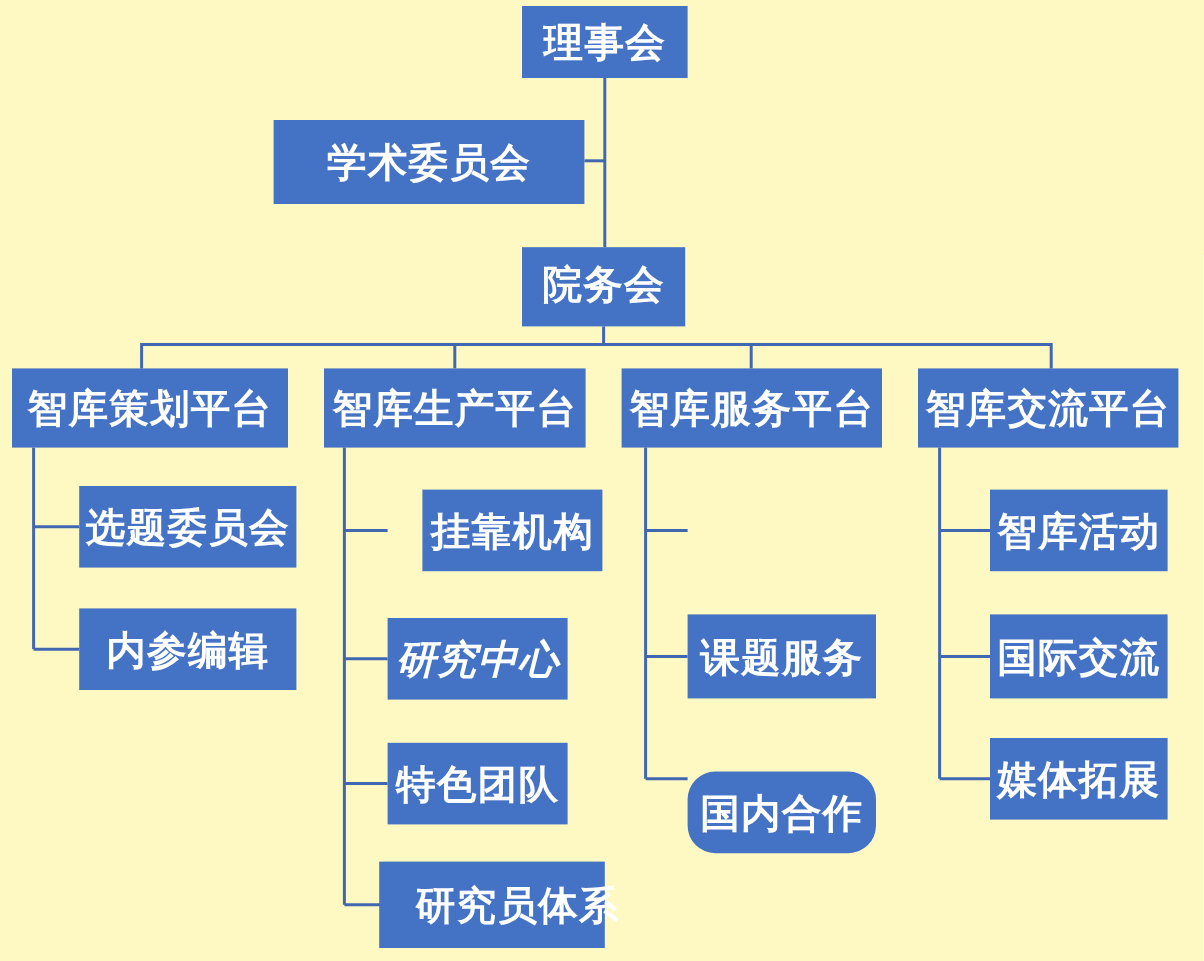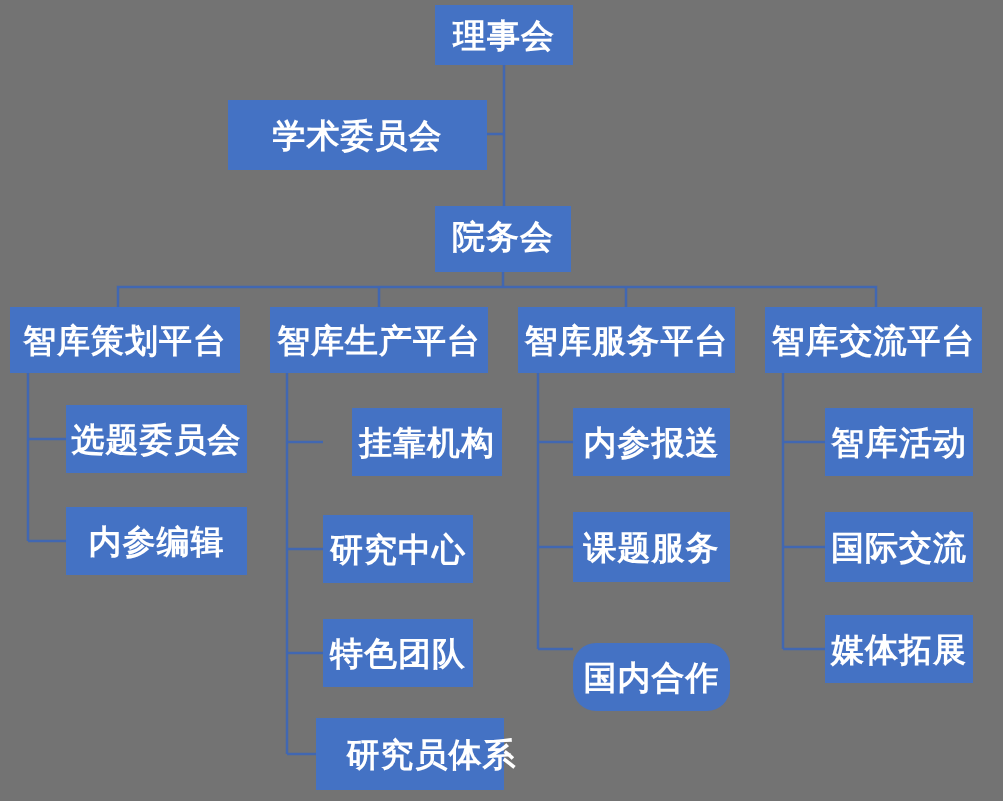--- a/index.html
+++ b/index.html
@@ -5,21 +5,21 @@
   html, body {
     margin: 0;
     padding: 0;
     background: #ffffff;
     font-family: "Liberation Sans", "DejaVu Sans", sans-serif;
   }
   #stage {
     position: relative;
     width: 1003px;
     height: 801px;
-    background: #737373;
+    background: #fef9c3;
     overflow: hidden;
   }
   #connector-svg {
     position: absolute;
     left: 0;
     top: 0;
     width: 1003px;
     height: 801px;
   }
   .node {
@@ -68,22 +68,21 @@
 <div class="node" style="left: 435px; top: 5px; width: 138px; height: 60px; background: rgb(68, 114, 196); color: rgb(255, 255, 255);">理事会</div>
     <div class="node" style="left: 228px; top: 100px; width: 259px; height: 70px; background: rgb(68, 114, 196); color: rgb(255, 255, 255);">学术委员会</div>
     <div class="node" style="left: 435px; top: 206px; width: 136px; height: 66px; background: rgb(68, 114, 196); color: rgb(255, 255, 255); font-family: Liberation Mono, monospace;">院务会</div>
     <div class="node" style="left: 10px; top: 307px; width: 230px; height: 66px; background: rgb(68, 114, 196); color: rgb(255, 255, 255);">智库策划平台</div>
     <div class="node" style="left: 270px; top: 307px; width: 218px; height: 66px; background: rgb(68, 114, 196); color: rgb(255, 255, 255);">智库生产平台</div>
     <div class="node" style="left: 518px; top: 307px; width: 217px; height: 66px; background: rgb(68, 114, 196); color: rgb(255, 255, 255);">智库服务平台</div>
     <div class="node" style="left: 765px; top: 307px; width: 217px; height: 66px; background: rgb(68, 114, 196); color: rgb(255, 255, 255);">智库交流平台</div>
     <div class="node" style="left: 66px; top: 405px; width: 181px; height: 68px; background: rgb(68, 114, 196); color: rgb(255, 255, 255);">选题委员会</div>
     <div class="node" style="left: 66px; top: 507px; width: 181px; height: 68px; background: rgb(68, 114, 196); color: rgb(255, 255, 255);">内参编辑</div>
     <div class="node" style="left: 323px; top: 408px; width: 150px; height: 68px; background: rgb(68, 114, 196); color: rgb(255, 255, 255); margin-left: 29px;">挂靠机构</div>
-    <div class="node" style="left: 323px; top: 515px; width: 150px; height: 68px; background: rgb(68, 114, 196); color: rgb(255, 255, 255);">研究中心</div>
+    <div class="node" style="left: 323px; top: 515px; width: 150px; height: 68px; background: rgb(68, 114, 196); color: rgb(255, 255, 255); font-style: italic;">研究中心</div>
     <div class="node" style="left: 323px; top: 619px; width: 150px; height: 68px; background: rgb(68, 114, 196); color: rgb(255, 255, 255);">特色团队</div>
     <div class="node" style="left: 316px; top: 718px; width: 188px; height: 72px; background: rgb(68, 114, 196); color: rgb(255, 255, 255); padding-left: 43px;">研究员体系</div>
-    <div class="node" style="left: 573px; top: 408px; width: 157px; height: 68px; background: rgb(68, 114, 196); color: rgb(255, 255, 255);">内参报送</div>
     <div class="node" style="left: 573px; top: 512px; width: 157px; height: 70px; background: rgb(68, 114, 196); color: rgb(255, 255, 255); text-align: center;">课题服务</div>
     <div class="node" style="left: 573px; top: 643px; width: 157px; height: 68px; background: rgb(68, 114, 196); color: rgb(255, 255, 255); border-radius: 23px;">国内合作</div>
     <div class="node" style="left: 825px; top: 408px; width: 148px; height: 68px; background: rgb(68, 114, 196); color: rgb(255, 255, 255);">智库活动</div>
     <div class="node" style="left: 825px; top: 512px; width: 148px; height: 70px; background: rgb(68, 114, 196); color: rgb(255, 255, 255);">国际交流</div>
     <div class="node" style="left: 825px; top: 615px; width: 148px; height: 68px; background: rgb(68, 114, 196); color: rgb(255, 255, 255);">媒体拓展</div>
   </div>
 
 </body></html>

